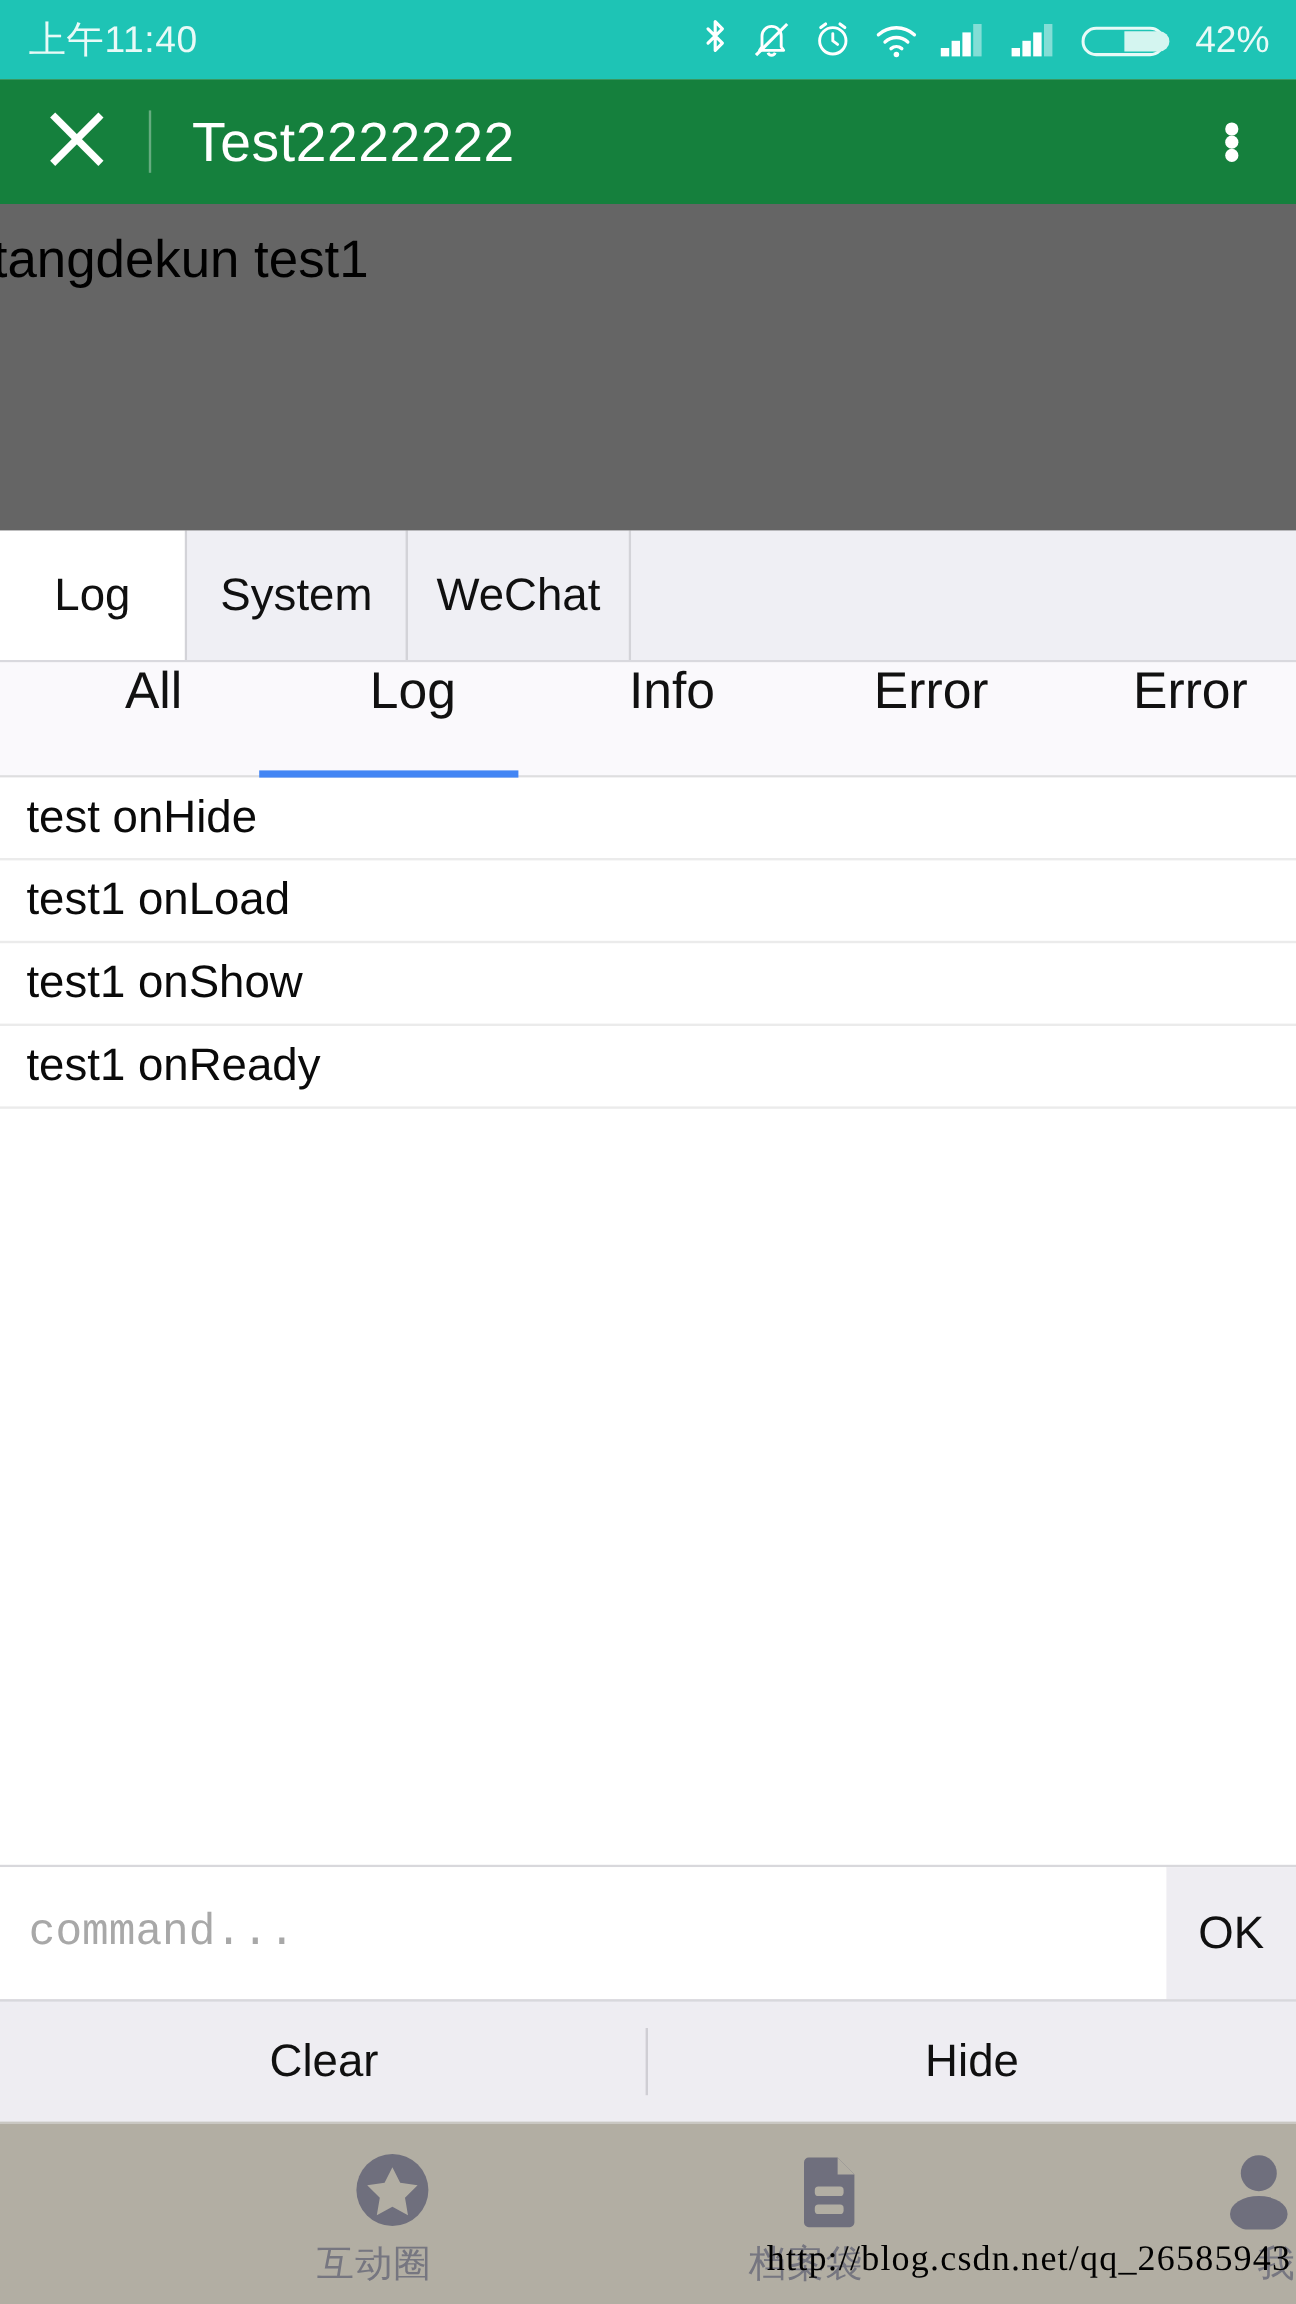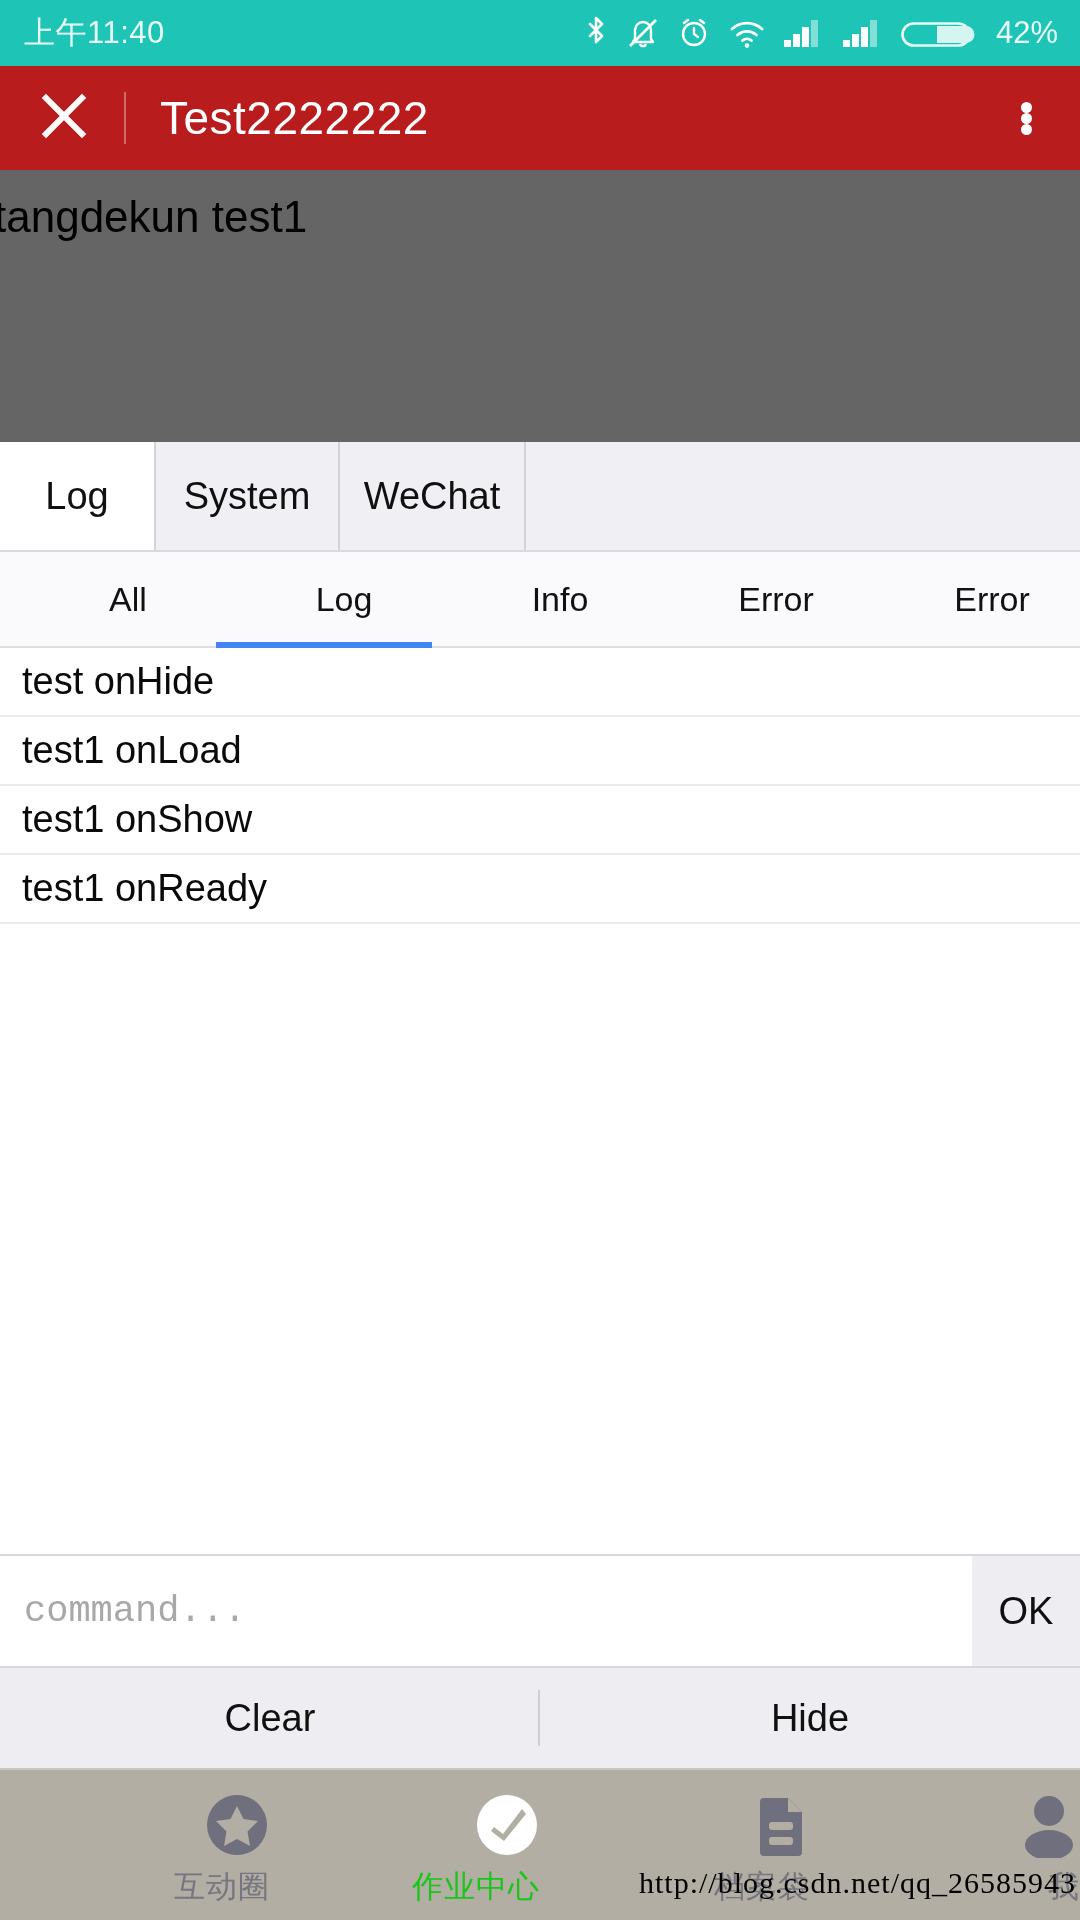--- a/index.html
+++ b/index.html
@@ -36,21 +36,21 @@
   .status-icons svg { display:block; }
   .battery-pct {
     font-size:31px;
     color:#e8faf7;
     margin-left:4px;
   }
 
   
   .app-header {
     height:104px;
-    background:#b91c1c;
+    background:#15803d;
     display:flex; align-items:center;
     padding:0 26px 0 34px;
     flex:0 0 auto;
     justify-content:center;
   }
   .close-btn {
     width:60px; height:60px;
     display:flex; align-items:center; justify-content:center;
   }
   .header-divider {
@@ -133,22 +133,22 @@
   .filter-tabs {
     height:96px;
     display:flex;
     background:#faf9fc;
     border-bottom:2px solid #dededf;
     flex:0 0 auto;
   }
   .filter-tab {
     flex:1 1 0;
     position:relative;
-    display:flex; align-items:center; justify-content:center;
-    font-size:34px; color:#111111;padding-left:40px;
+    display:flex; justify-content:center;
+    font-size:43px; color:#111111;padding-left:40px;
   }
   .filter-tab .underline {
     position:absolute;
     left:0; right:0; bottom:-2px;
     height:6px;
     background:transparent;
   }
   .filter-tab.active .underline {
     background:#4285f4;
   }
@@ -399,29 +399,20 @@
     <div class="nav-item">
       <div class="nav-icon">
         <svg width="66" height="66" viewBox="0 0 66 66">
           <circle cx="33" cy="33" r="30" fill="#6f6f7d"></circle>
           <path d="M33 14 L39.5 27 L54 29 L43.5 39.5 L46 54 L33 47 L20 54 L22.5 39.5 L12 29 L26.5 27 Z" fill="#b2aea3"></path>
         </svg>
       </div>
       <div class="nav-label">互动圈</div>
     </div>
 
-    <div class="nav-item active">
-      <div class="nav-icon">
-        <svg width="66" height="66" viewBox="0 0 66 66">
-          <circle cx="33" cy="33" r="30" fill="#ffffff"></circle>
-          <path d="M20 35 L29 42 L48 17 L52 22 L30 49 L17 39 Z" fill="#b2aea3"></path>
-        </svg>
-      </div>
-      <div class="nav-label">作业中心</div>
-    </div>
 
     <div class="nav-item">
       <div class="nav-icon">
         <svg width="60" height="66" viewBox="0 0 60 66">
           <path d="M10 6 L38 6 L52 20 L52 60 a4 4 0 0 1 -4 4 L14 64 a4 4 0 0 1 -4 -4 L10 10 a4 4 0 0 1 4 -4 Z" fill="#6f6f7d"></path>
           <path d="M38 6 L52 20 L38 20 Z" fill="#b2aea3"></path>
           <rect x="19" y="30" width="24" height="8" rx="3" fill="#b2aea3"></rect>
           <rect x="19" y="45" width="24" height="8" rx="3" fill="#b2aea3"></rect>
         </svg>
       </div>

